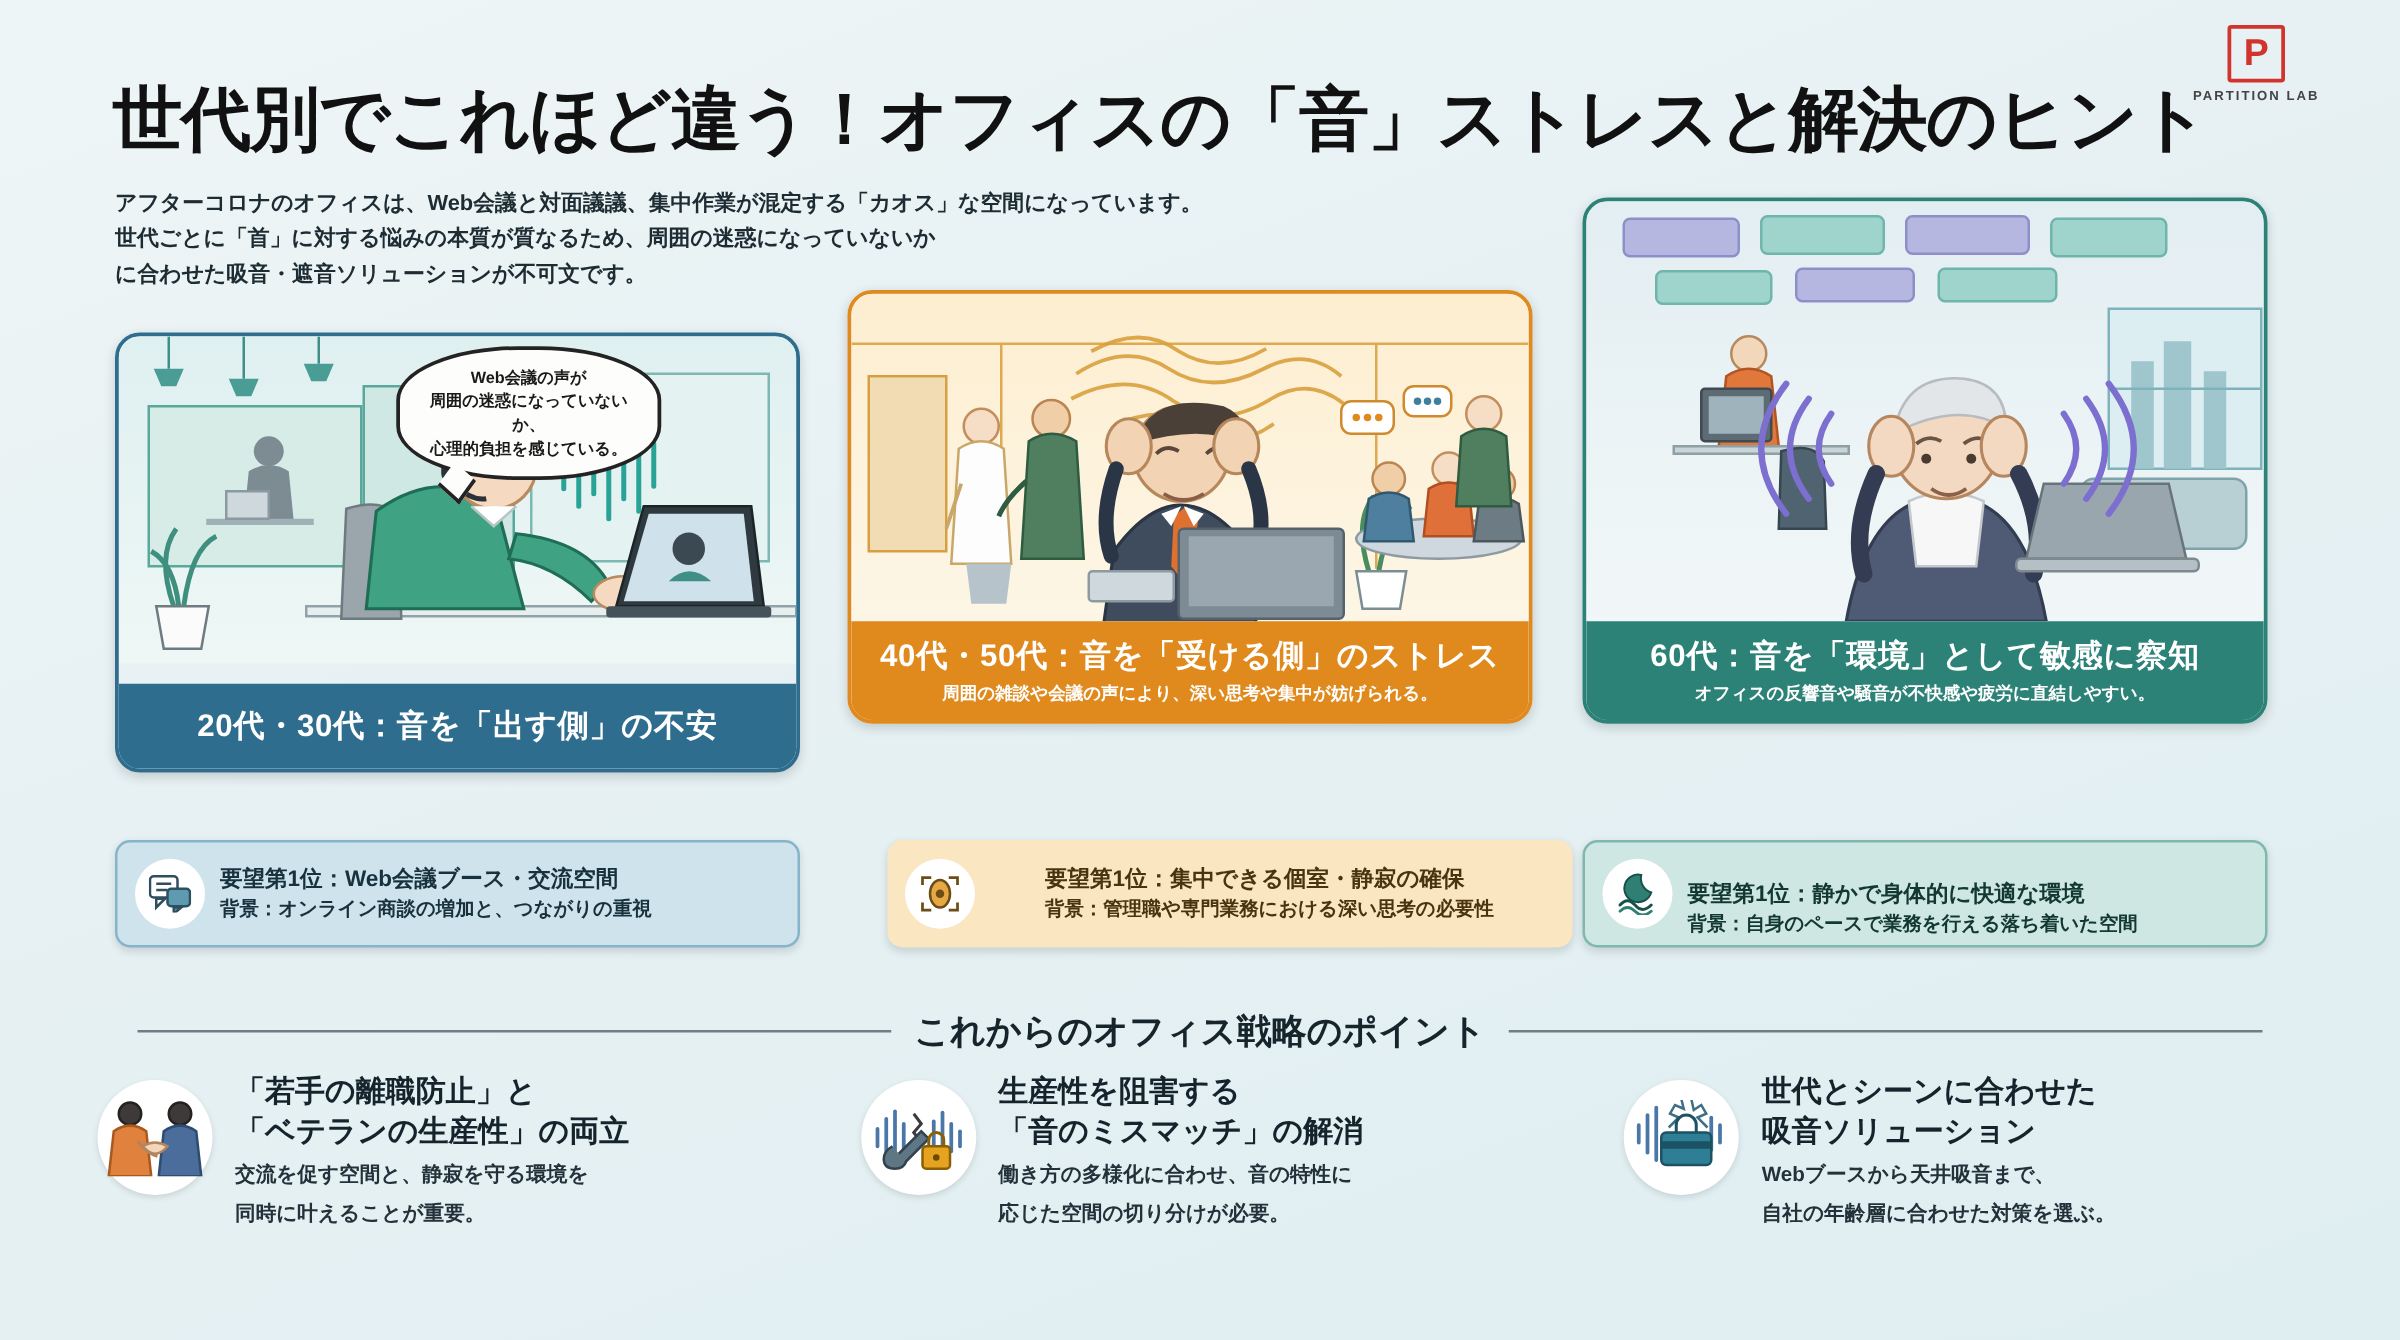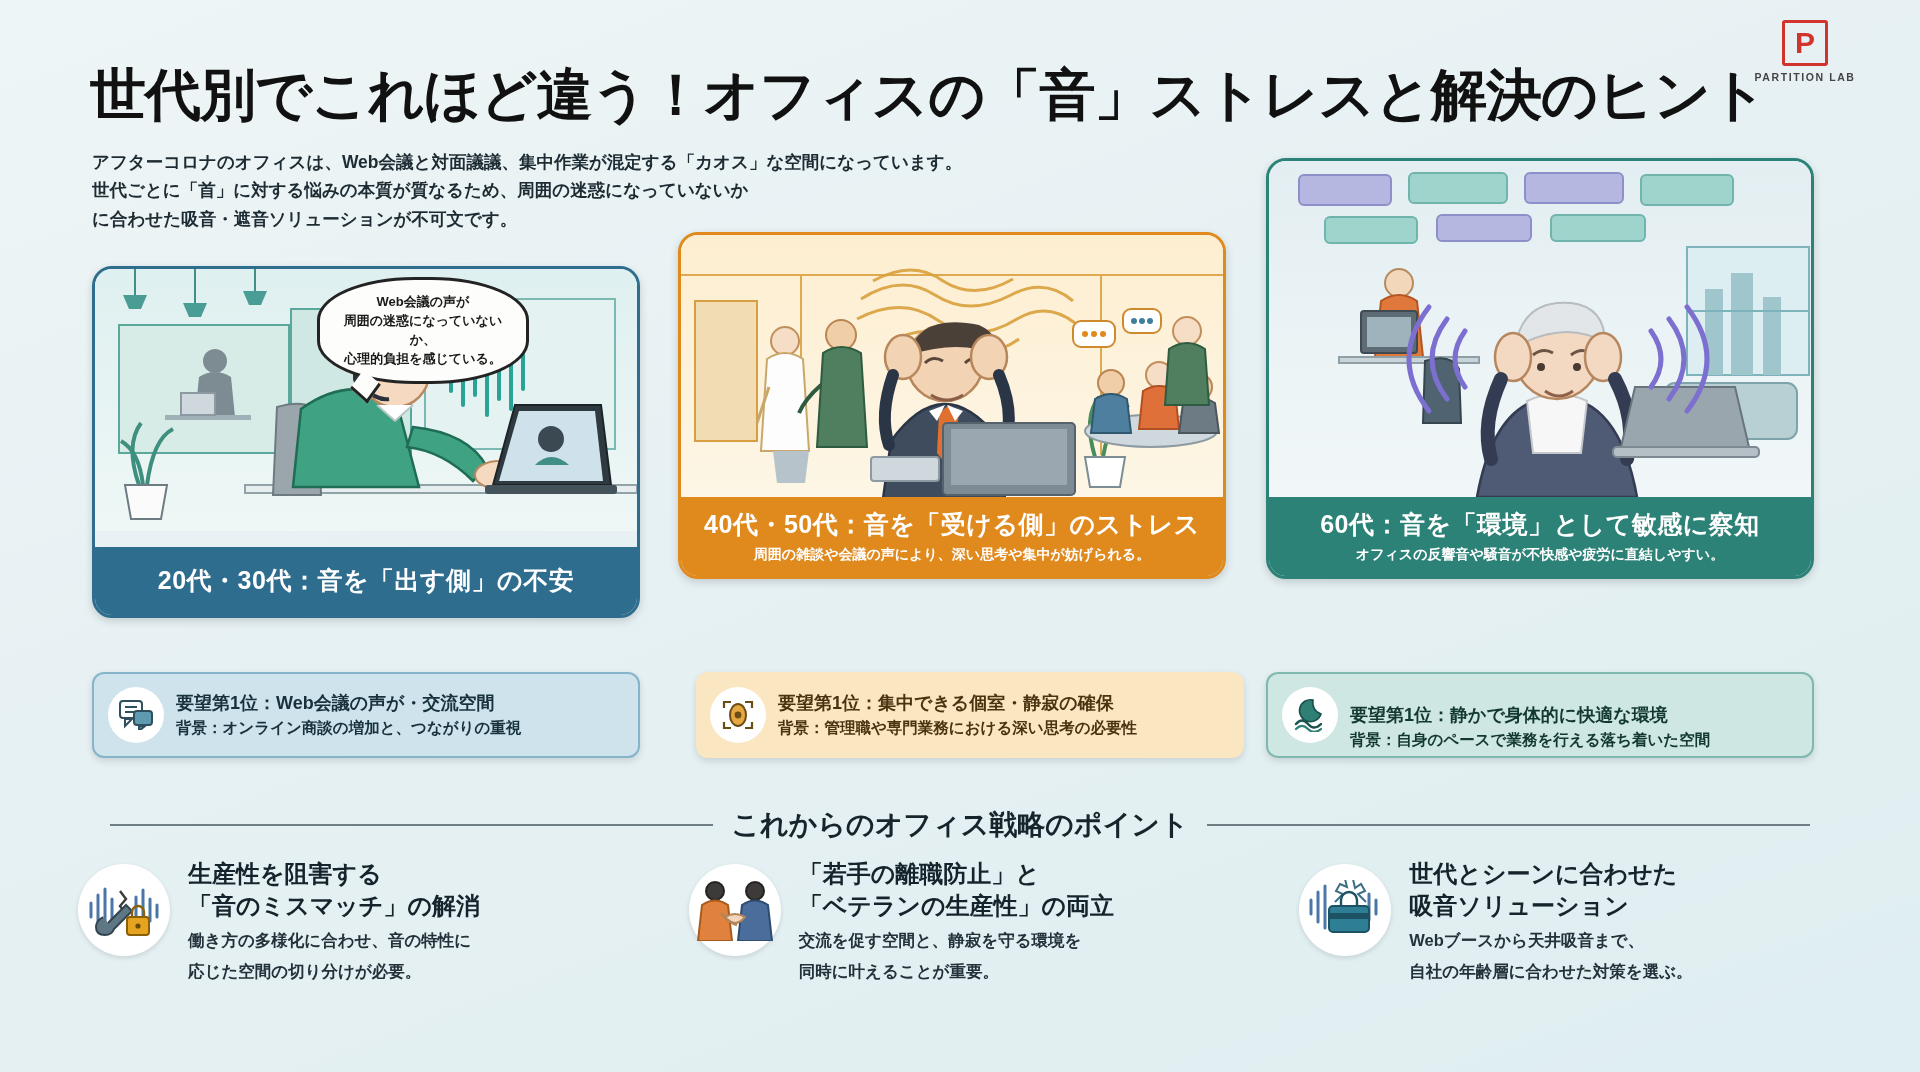--- a/index.html
+++ b/index.html
@@ -66,21 +66,21 @@
 
   
   .notes { position: absolute; left: 44px; right: 44px; top: 672px; height: 100px; }
   .note {
     position: absolute; width: 548px; height: 86px;
     border-radius: 12px; display: flex; align-items: center;
     padding: 0 12px 0 14px;
     box-shadow: 0 3px 7px rgba(0,0,0,.13);
   }
   .note.n1 { left: 48px;  background: #cfe3ec; border: 2px solid #86b4ca; }
-  .note.n2 { left: 652px; background: #fbe6c2; border: 2px solid #e8b濃; border-color:#e9b36a; }
+  .note.n2 { left: 666px; background: #fbe6c2; border: 2px solid #e8b濃; border-color:#e9b36a;gap:44px; }
   .note.n3 { left: 1222px;background: #cfe7e2; border: 2px solid #7fb8ae; }
   .note-ic {
     width: 56px; height: 56px; border-radius: 50%; background: #fff;
     flex: 0 0 56px; display: flex; align-items: center; justify-content: center;
     margin-right: 12px;
   }
   .note-tx { color: #17313d; }
   .note-tx .l1 { font-size: 18px; font-weight: 800; line-height: 1.32; }
   .note-tx .l2 { font-size: 15.5px; font-weight: 700; line-height: 1.36; margin-top: 2px; }
   .n2 .note-tx { color: #4a3410; }
@@ -412,21 +412,21 @@
       <div class="note-ic">
         <svg width="34" height="30" viewBox="0 0 34 30">
           <rect x="1" y="1" width="22" height="17" rx="3" fill="#fff" stroke="#2f4f5e" stroke-width="2"></rect>
           <path d="M6 19 l0 7 l7 -7z" fill="#fff" stroke="#2f4f5e" stroke-width="2"></path>
           <path d="M6 7 h12 M6 12 h9" stroke="#2f4f5e" stroke-width="2"></path>
           <rect x="15" y="11" width="18" height="14" rx="3" fill="#5e9bb0" stroke="#2f4f5e" stroke-width="2"></rect>
           <path d="M20 26 l0 5 l6 -5z" fill="#5e9bb0" stroke="#2f4f5e" stroke-width="2"></path>
         </svg>
       </div>
       <div class="note-tx">
-        <div class="l1">要望第1位：Web会議の声が・交流空間</div>
+        <div class="l1">要望第1位：Web会議ブース・交流空間</div>
         <div class="l2">背景：オンライン商談の増加と、つながりの重視</div>
       </div>
     </div>
 
     <div class="note n2">
       <div class="note-ic">
         <svg width="34" height="32" viewBox="0 0 34 32">
           <g stroke="#6b4d16" stroke-width="2.2" fill="none">
             <path d="M3 9 V3 h7"></path>
               <path d="M31 9 V3 h-7"></path>
@@ -458,20 +458,39 @@
     </div>
   </div>
 
   <div class="divider">
     <div class="ln"></div>
     <div class="tx">これからのオフィス戦略のポイント</div>
     <div class="ln"></div>
   </div>
 
   <div class="points">
+
+    <div class="point">
+      <div class="pt-ic">
+        <svg width="80" height="62" viewBox="0 0 80 62">
+          <circle cx="20" cy="12" r="9" fill="#3e3a3a" stroke="#252222" stroke-width="2"></circle>
+          <path d="M7 26 q13 -9 26 0 l4 36 h-34z" fill="#e0813d" stroke="#a85a1c" stroke-width="2"></path>
+          <circle cx="60" cy="12" r="9" fill="#3e3a3a" stroke="#252222" stroke-width="2"></circle>
+          <path d="M47 26 q13 -9 26 0 l4 36 h-34z" fill="#4a6d9b" stroke="#2e4b70" stroke-width="2"></path>
+          <path d="M30 38 q10 -6 20 0 q-10 12 -20 0z" fill="#f3d6b9" stroke="#b2855c" stroke-width="2"></path>
+          <path d="M26 34 q8 10 16 12" stroke="#b2855c" stroke-width="2.4" fill="none"></path>
+        </svg>
+      </div>
+      <div class="pt-tx">
+        <div class="th">「若手の離職防止」と</div>
+        <div class="th">「ベテランの生産性」の両立</div>
+        <div class="tb">交流を促す空間と、静寂を守る環境を</div>
+        <div class="tb">同時に叶えることが重要。</div>
+      </div>
+    </div>
 
     <div class="point">
       <div class="pt-ic">
         <svg width="74" height="58" viewBox="0 0 74 58">
           <g stroke="#4a77a8" stroke-width="3" stroke-linecap="round">
             <path d="M4 22 v14"></path>
               <path d="M11 14 v30"></path>
               <path d="M18 8 v42"></path>
               <path d="M25 18 v22"></path>
             <path d="M49 16 v26"></path>
@@ -491,39 +510,20 @@
       <div class="pt-tx">
         <div class="th">生産性を阻害する</div>
         <div class="th">「音のミスマッチ」の解消</div>
         <div class="tb">働き方の多様化に合わせ、音の特性に</div>
         <div class="tb">応じた空間の切り分けが必要。</div>
       </div>
     </div>
 
     <div class="point">
       <div class="pt-ic">
-        <svg width="80" height="62" viewBox="0 0 80 62">
-          <circle cx="20" cy="12" r="9" fill="#3e3a3a" stroke="#252222" stroke-width="2"></circle>
-          <path d="M7 26 q13 -9 26 0 l4 36 h-34z" fill="#e0813d" stroke="#a85a1c" stroke-width="2"></path>
-          <circle cx="60" cy="12" r="9" fill="#3e3a3a" stroke="#252222" stroke-width="2"></circle>
-          <path d="M47 26 q13 -9 26 0 l4 36 h-34z" fill="#4a6d9b" stroke="#2e4b70" stroke-width="2"></path>
-          <path d="M30 38 q10 -6 20 0 q-10 12 -20 0z" fill="#f3d6b9" stroke="#b2855c" stroke-width="2"></path>
-          <path d="M26 34 q8 10 16 12" stroke="#b2855c" stroke-width="2.4" fill="none"></path>
-        </svg>
-      </div>
-      <div class="pt-tx">
-        <div class="th">「若手の離職防止」と</div>
-        <div class="th">「ベテランの生産性」の両立</div>
-        <div class="tb">交流を促す空間と、静寂を守る環境を</div>
-        <div class="tb">同時に叶えることが重要。</div>
-      </div>
-    </div>
-
-    <div class="point">
-      <div class="pt-ic">
         <svg width="76" height="60" viewBox="0 0 76 60">
           <g stroke="#4a77a8" stroke-width="3" stroke-linecap="round">
             <path d="M4 20 v14"></path>
               <path d="M11 12 v30"></path>
               <path d="M18 6 v42"></path>
             <path d="M62 14 v26"></path>
               <path d="M69 20 v14"></path>
           </g>
           <path d="M28 22 l8 -8 l-7 -3 l4 -7 l7 3 l-2 -8 l8 0 l2 9 l6 -4 l4 7 l-7 3 l8 8" fill="none" stroke="#3d6f86" stroke-width="2"></path>
           <rect x="22" y="26" width="40" height="26" rx="4" fill="#2e7f95" stroke="#1c5264" stroke-width="2"></rect>

